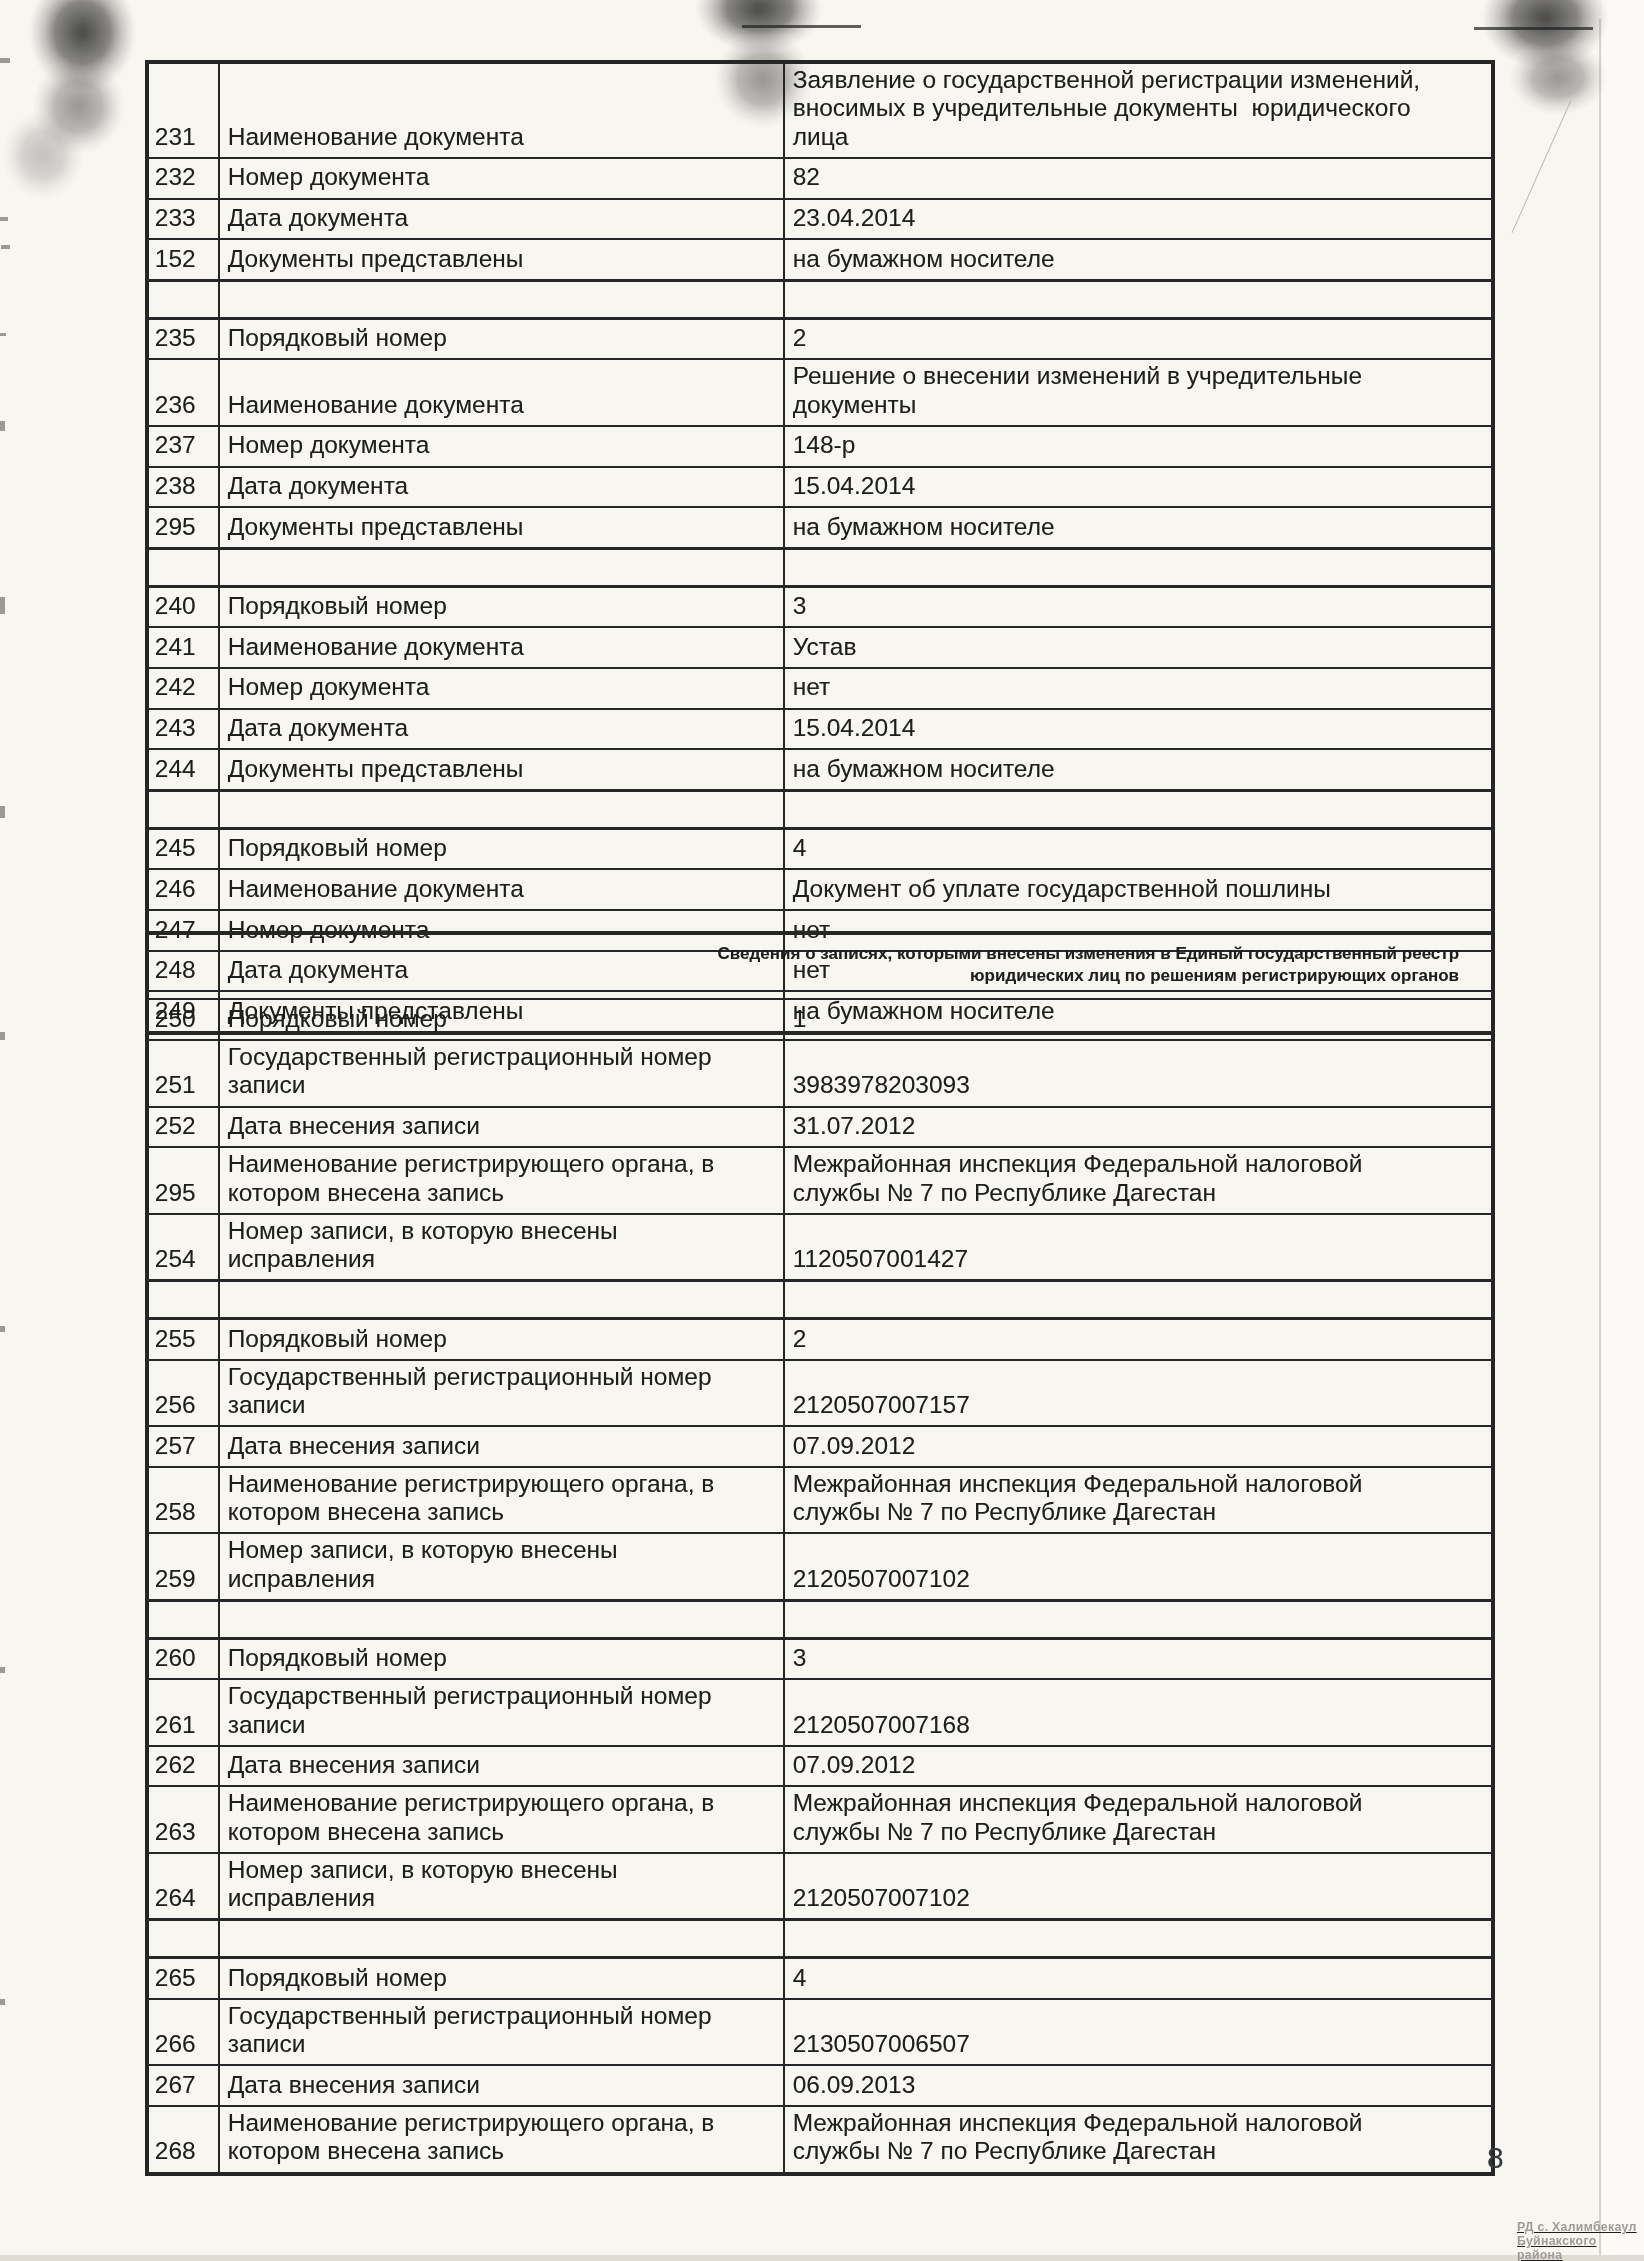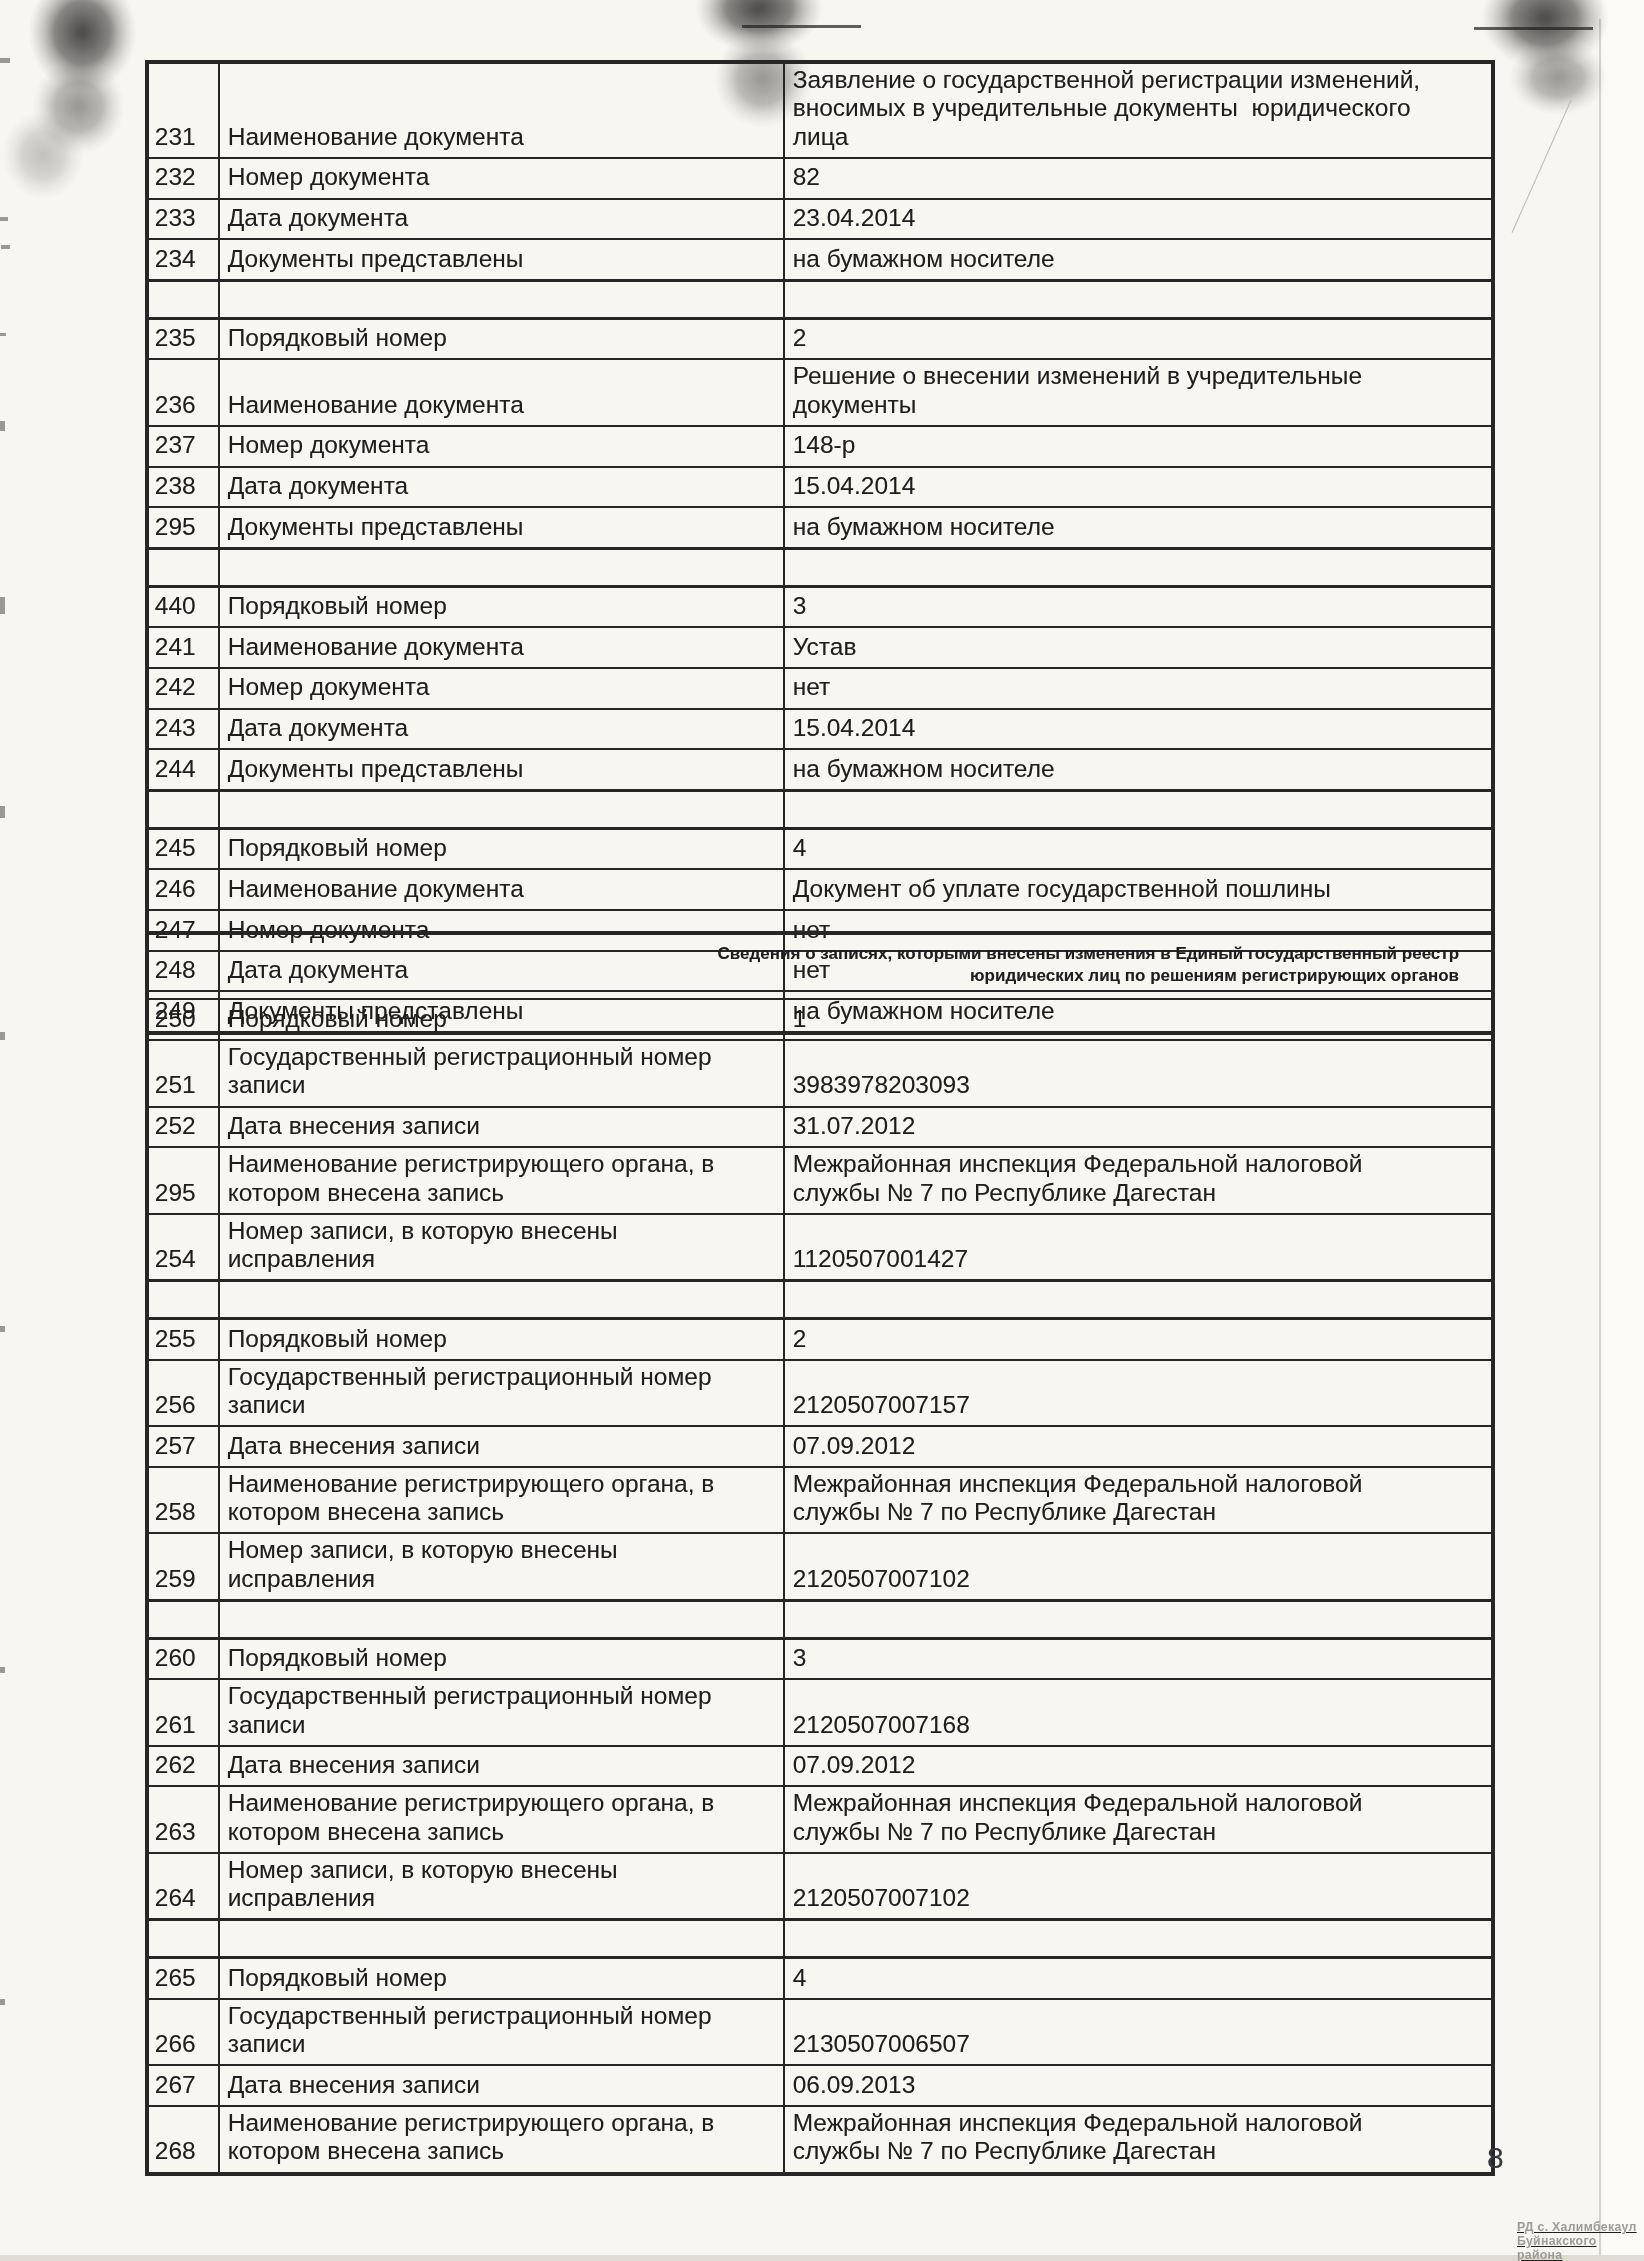--- a/index.html
+++ b/index.html
@@ -104,21 +104,21 @@
           <td class="num">232</td>
           <td class="label">Номер документа</td>
           <td class="value">82</td>
         </tr>
         <tr>
           <td class="num">233</td>
           <td class="label">Дата документа</td>
           <td class="value">23.04.2014</td>
         </tr>
         <tr>
-          <td class="num">234</td>
+          <td class="num">152</td>
           <td class="label">Документы представлены</td>
           <td class="value">на бумажном носителе</td>
         </tr>
         <tr class="sep">
           <td></td>
           <td></td>
           <td></td>
         </tr>
         <tr>
           <td class="num">235</td>
@@ -145,21 +145,21 @@
           <td class="num">295</td>
           <td class="label">Документы представлены</td>
           <td class="value">на бумажном носителе</td>
         </tr>
         <tr class="sep">
           <td></td>
           <td></td>
           <td></td>
         </tr>
         <tr>
-          <td class="num">440</td>
+          <td class="num">240</td>
           <td class="label">Порядковый номер</td>
           <td class="value">3</td>
         </tr>
         <tr>
           <td class="num">241</td>
           <td class="label">Наименование документа</td>
           <td class="value">Устав</td>
         </tr>
         <tr>
           <td class="num">242</td>

